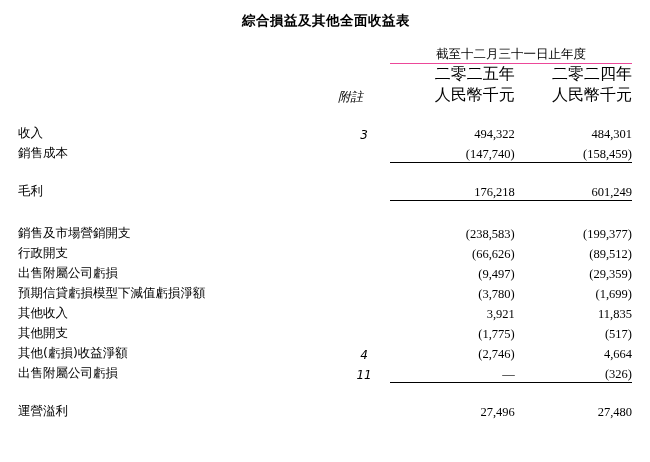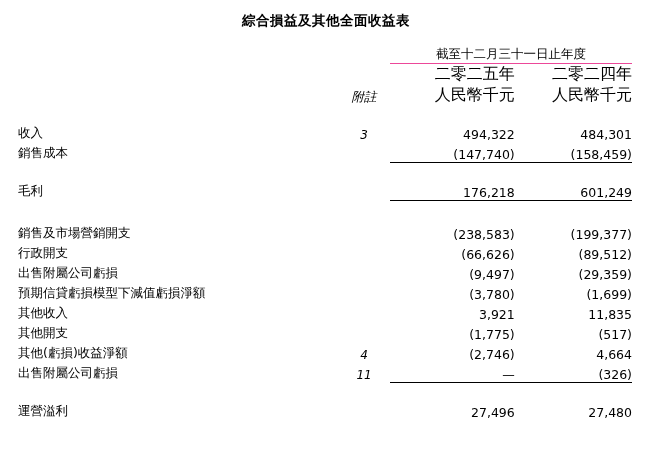--- a/index.html
+++ b/index.html
@@ -53,20 +53,21 @@
   .note {
     text-align: center;
     font-style: italic;
     font-size: 12px;
   }
   .num {
     text-align: right;
     padding-right: 6px;
     white-space: nowrap;
     font-variant-numeric: tabular-nums;
+    font-family: Liberation Serif, serif;
   }
   .row-h { height: 20px; }
 
   
   .hdr-span {
     text-align: center;
     font-weight: bold;
     font-size: 12.5px;
     padding-bottom: 3px;
   }
@@ -74,21 +75,21 @@
     border-bottom: 1px solid #ec4899;
   }
   .hdr-sub {
     text-align: right;
     font-weight: bold;
     font-size: 16px;
     padding-right: 6px;
     white-space: nowrap;
   }
   .hdr-note {
-    text-align: center;
+    text-align: left;
     font-style: italic;
     font-weight: bold;
     font-size: 12.5px;
     white-space: nowrap;
   }
   .spacer-sm { height: 9px; }
   .spacer-md { height: 13px; }
   .spacer-lg { height: 16px; }
 
   .bold { font-weight: bold; }

